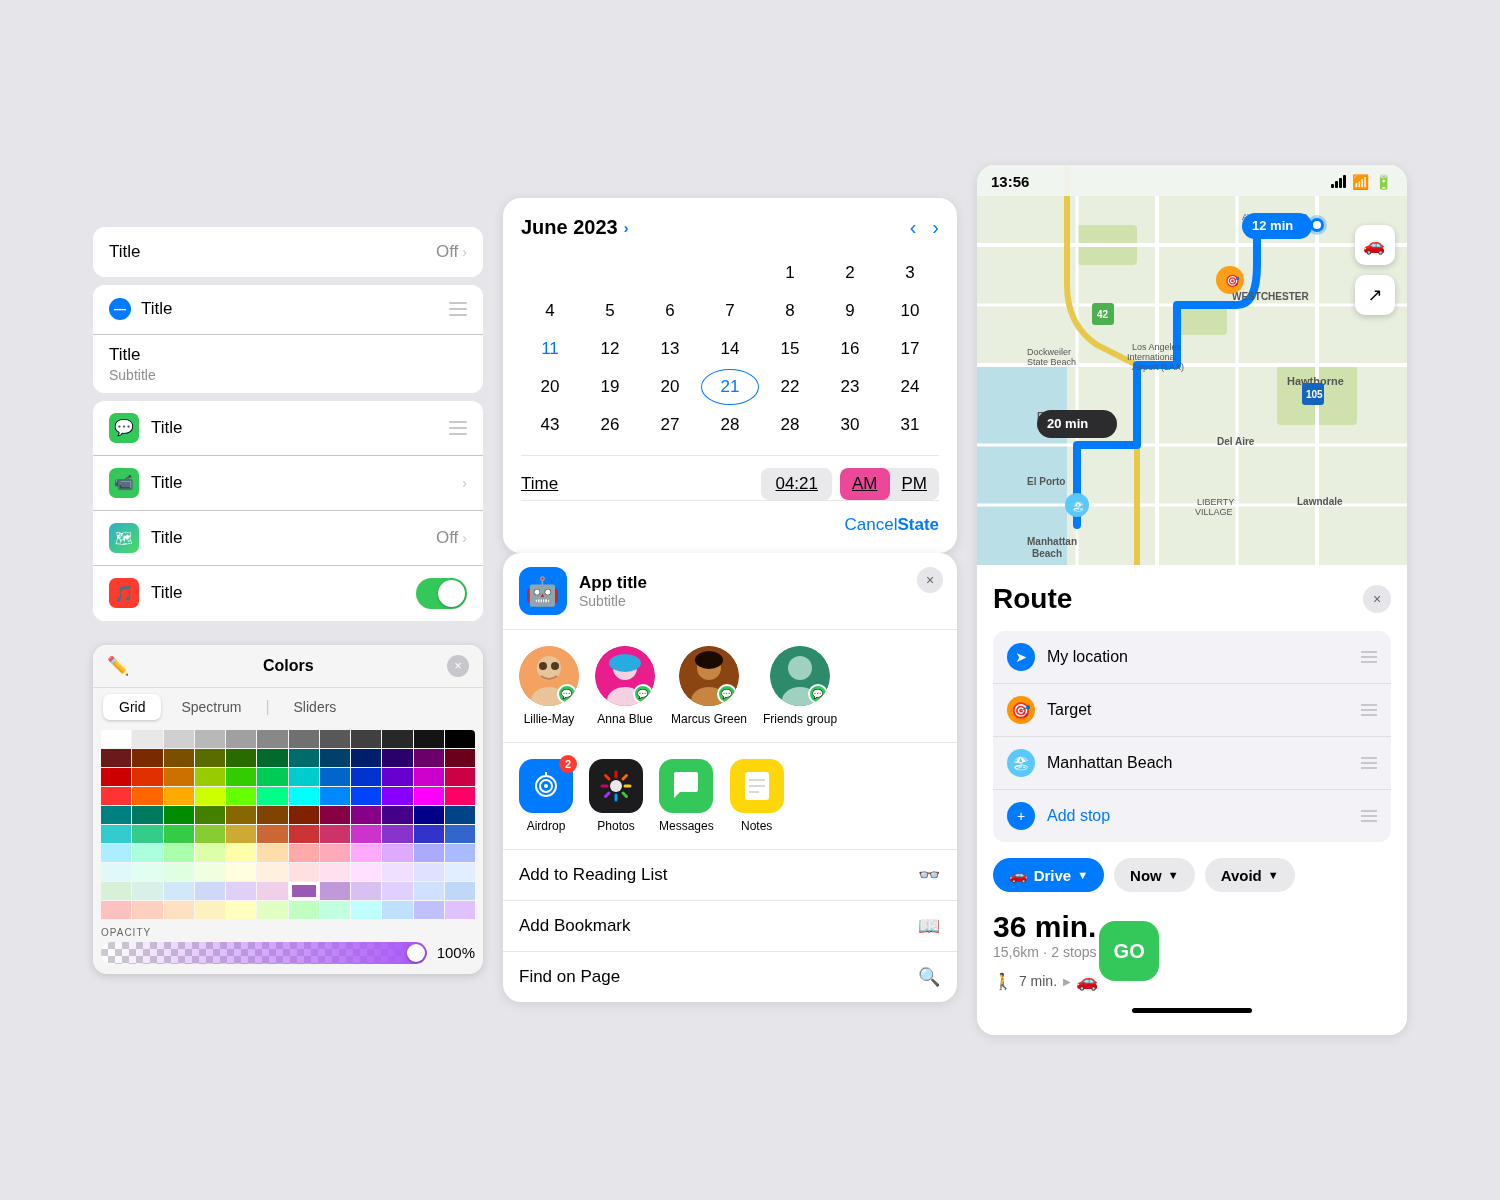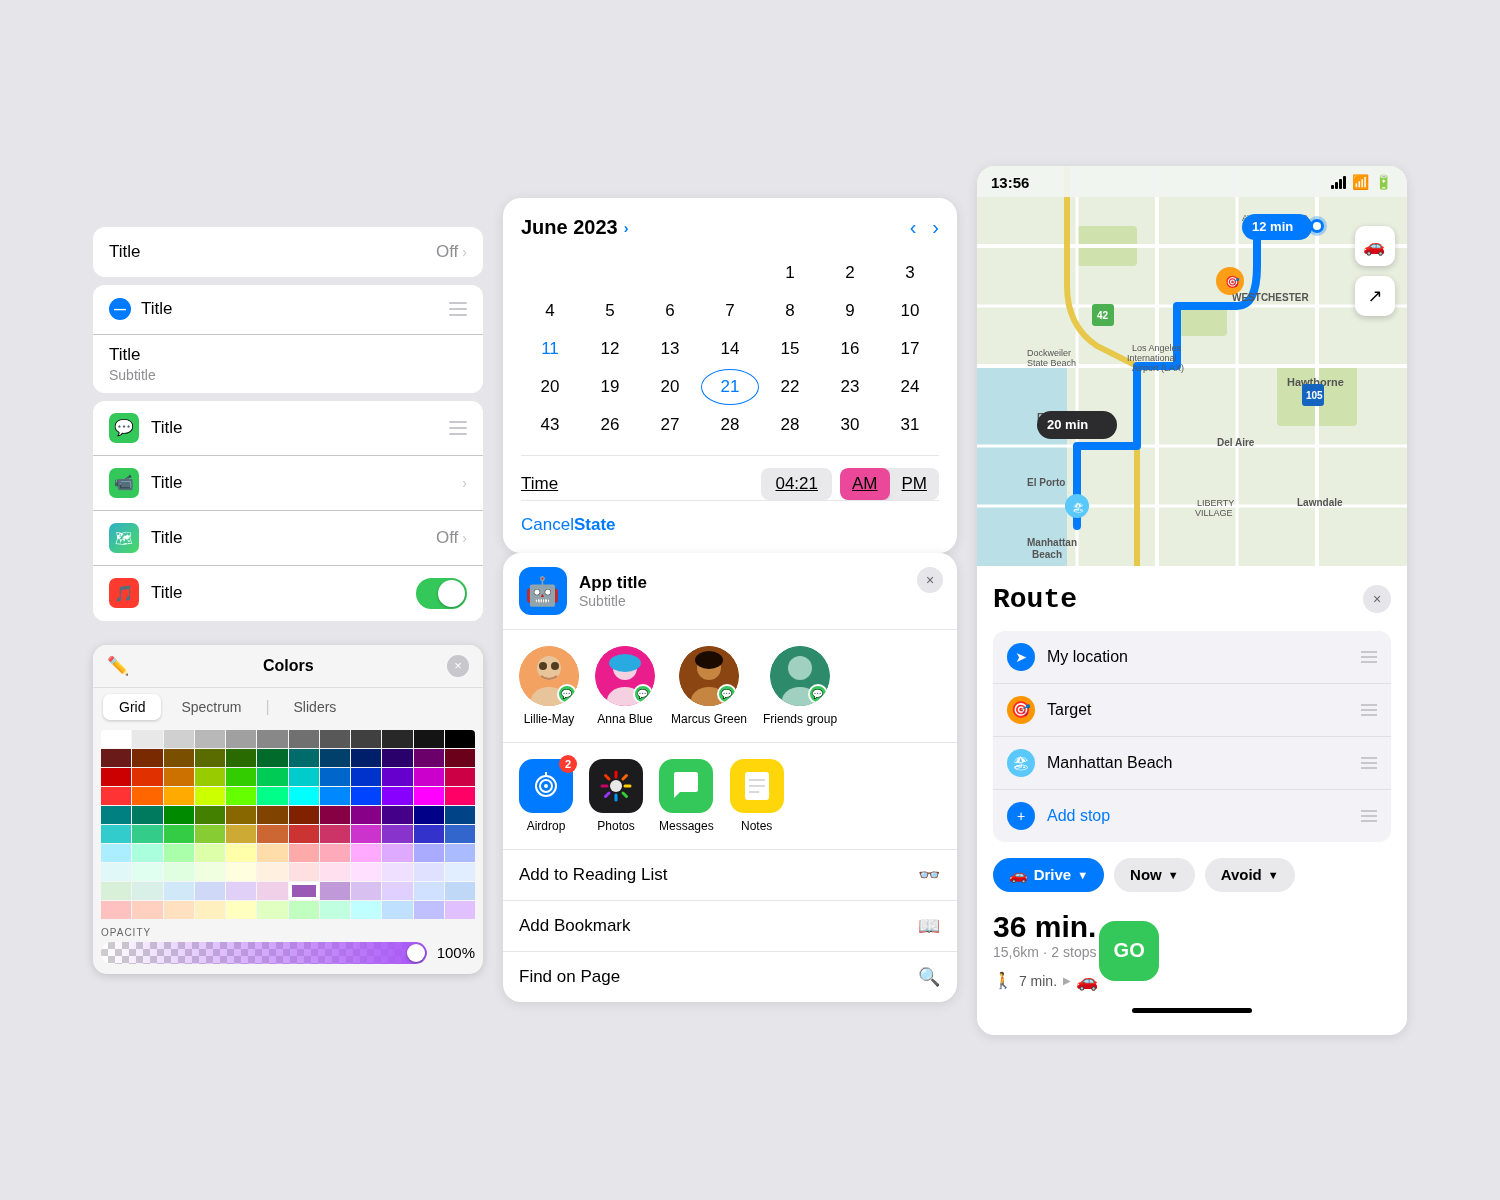--- a/index.html
+++ b/index.html
@@ -271,21 +271,21 @@
       background: #e9e9eb;
       border-radius: 8px;
       padding: 6px 12px;
       font-size: 17px;
       cursor: pointer;
     }
     .ampm-btn.active { background: #ec4899; box-shadow: 0 1px 3px rgba(0,0,0,0.2); }
 
     .calendar-footer {
       display: flex;
-      justify-content: flex-start;
+      justify-content: flex-end;
       padding-top: 14px;
       border-top: 0.5px solid #e5e5ea;
     }
     .cal-btn { font-size: 17px; color: #007aff; cursor: pointer; font-weight: 400; }
     .cal-btn.done { font-weight: 600; }
 
     
     .share-card {
       background: white;
       border-radius: 18px;
@@ -475,21 +475,20 @@
     }
     .route-header {
       display: flex;
       align-items: center;
       margin-bottom: 16px;
     }
     .route-title {
       font-size: 28px;
       font-weight: 700;
       flex: 1;
-      font-family: Liberation Mono, monospace;
     }
     .route-close {
       width: 28px; height: 28px;
       background: #e5e5ea;
       border-radius: 50%;
       display: flex; align-items: center; justify-content: center;
       font-size: 14px; color: #666;
       cursor: pointer;
     }
 

